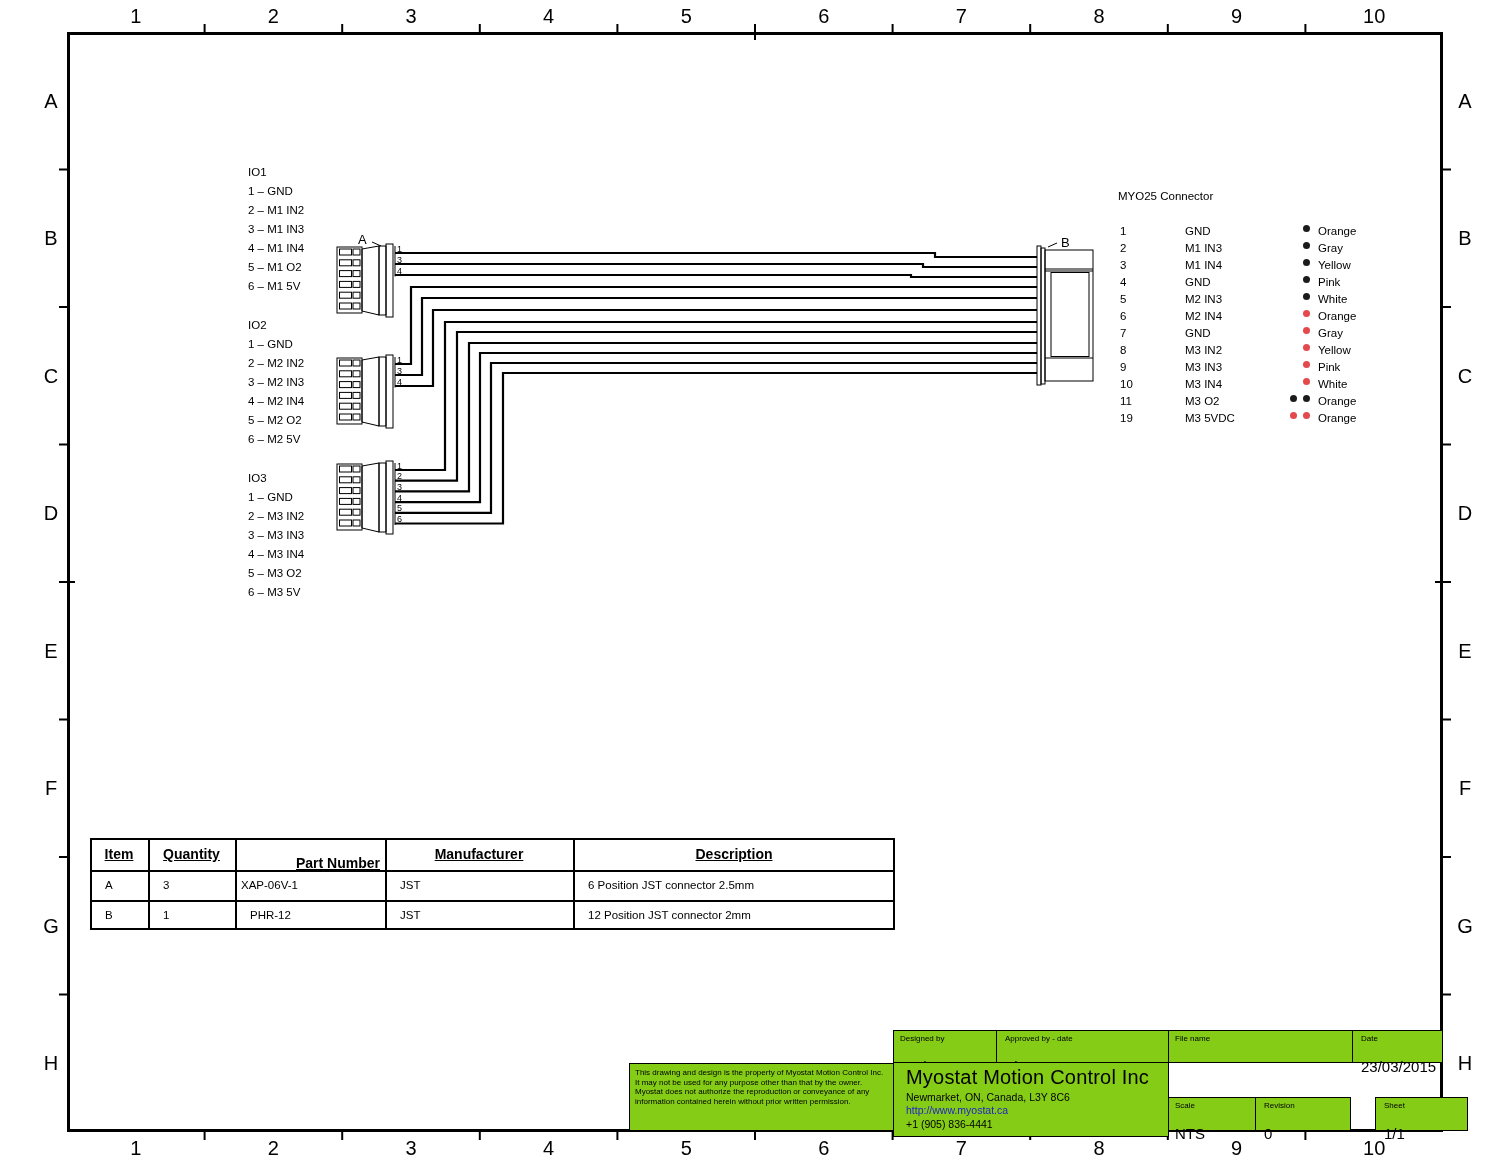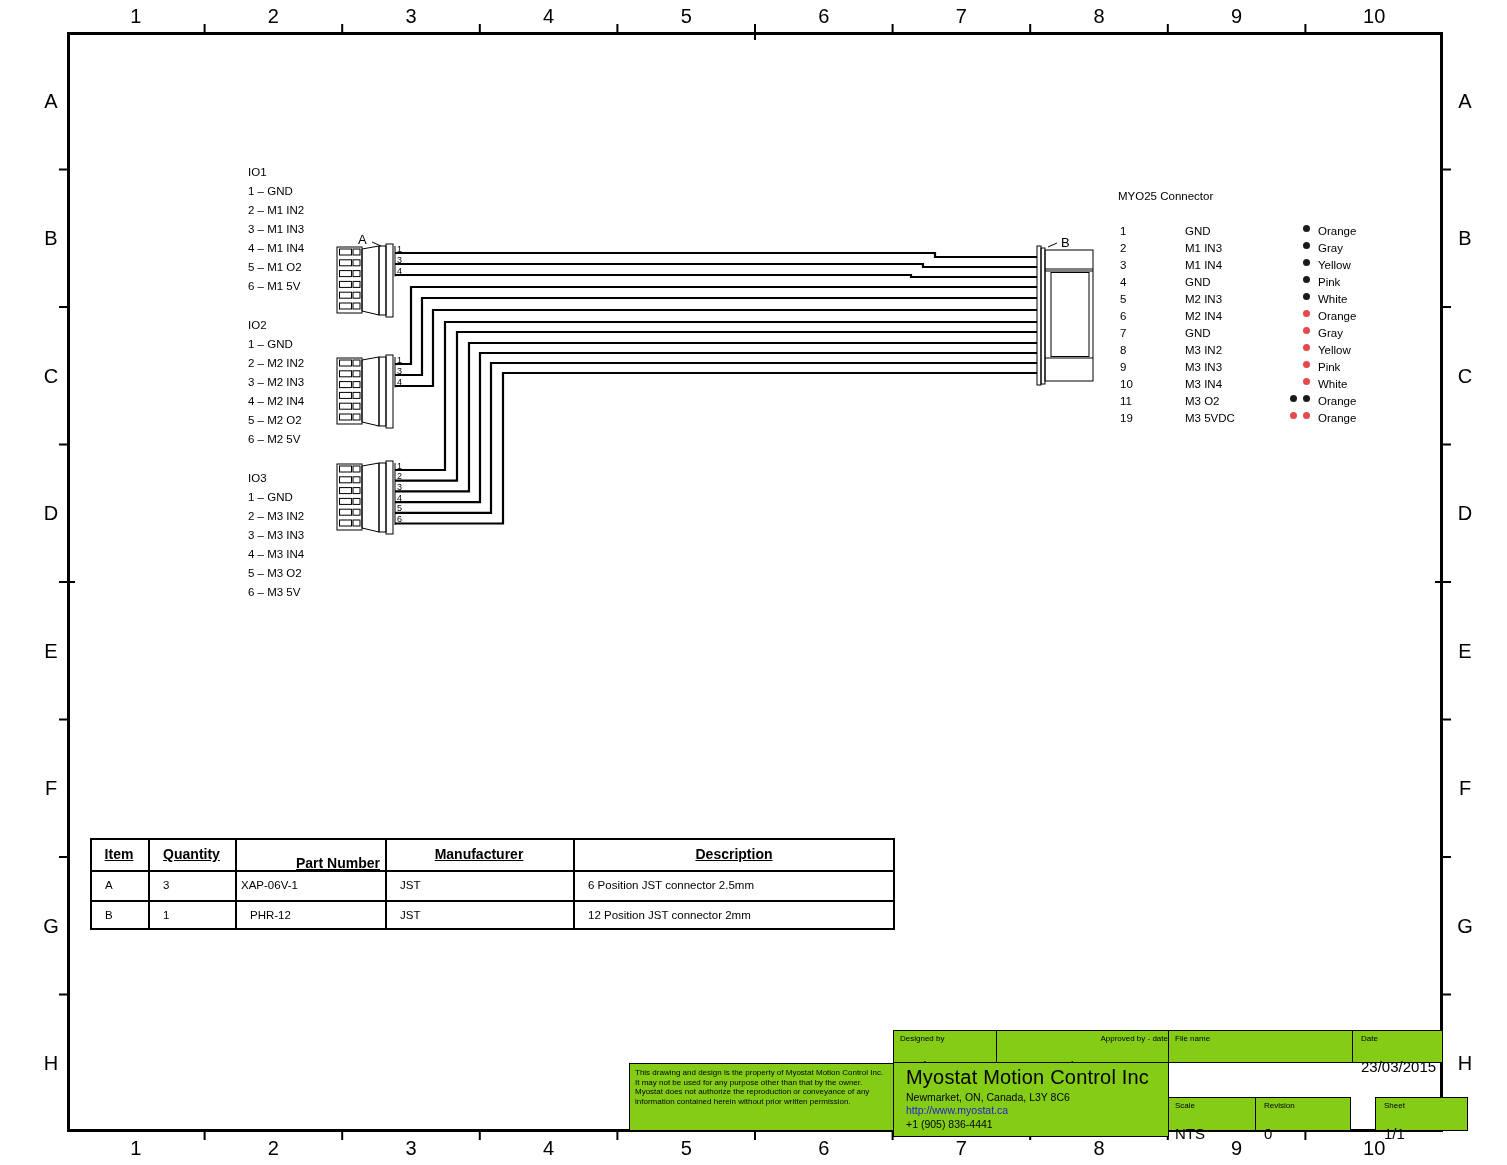--- a/index.html
+++ b/index.html
@@ -341,21 +341,21 @@
 
   <div class="tb" id="disclaimer" style="left:629px;top:1063px;width:265px;height:68px;">
     <span>This drawing and design is the property of Myostat Motion Control Inc. It may not be used for any purpose other than that by the owner. Myostat does not authorize the reproduction or conveyance of any information contained herein without prior written permission.</span>
   </div>
 
   <div class="tb" style="left:893px;top:1030px;width:104px;height:33px;padding:3px 0 0 6px;">
     <span class="tb-label">Designed by</span>
     <span class="tb-value">Andrew Thompson</span>
   </div>
 
-  <div class="tb" style="left:996px;top:1030px;width:173px;height:33px;padding:3px 0 0 8px;text-align:right;">
+  <div class="tb" style="left:996px;top:1030px;width:173px;height:33px;padding:3px 0 0 8px;">
     <span class="tb-label">Approved by - date</span>
     <span class="tb-value">First Last - Date</span>
   </div>
 
   <div class="tb" id="company-box" style="left:893px;top:1062px;width:276px;height:75px;">
     <span id="company-name">Myostat Motion Control Inc</span>
     <span class="company-line">Newmarket, ON, Canada, L3Y 8C6</span>
     <span class="company-line link">http://www.myostat.ca</span>
     <span class="company-line">+1 (905) 836-4441</span>
   </div>

